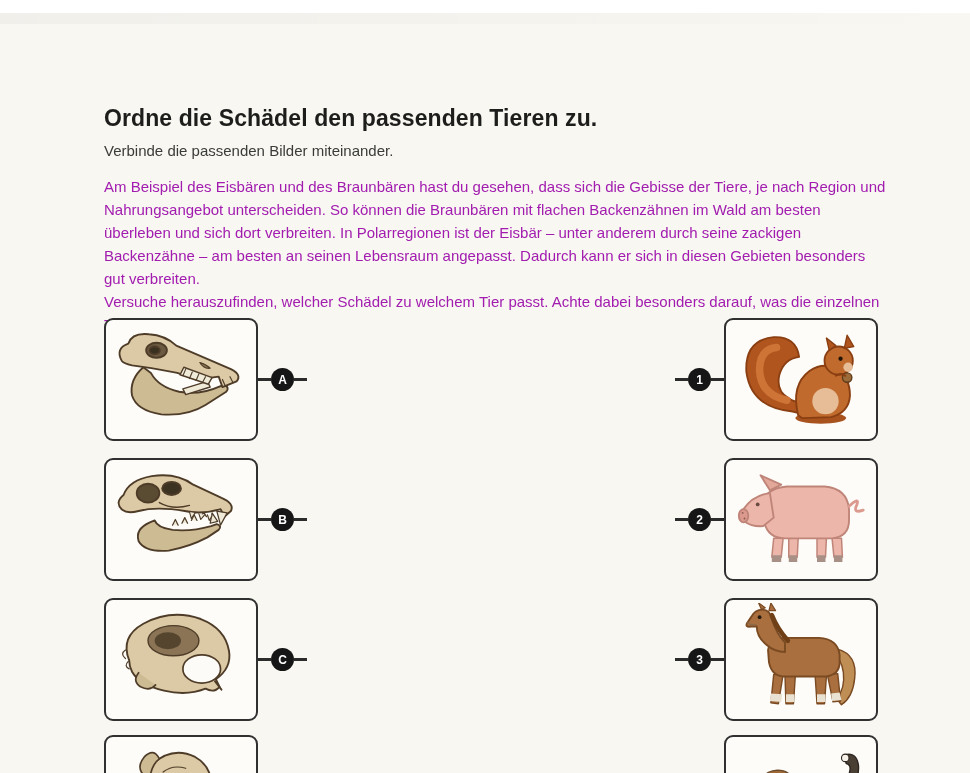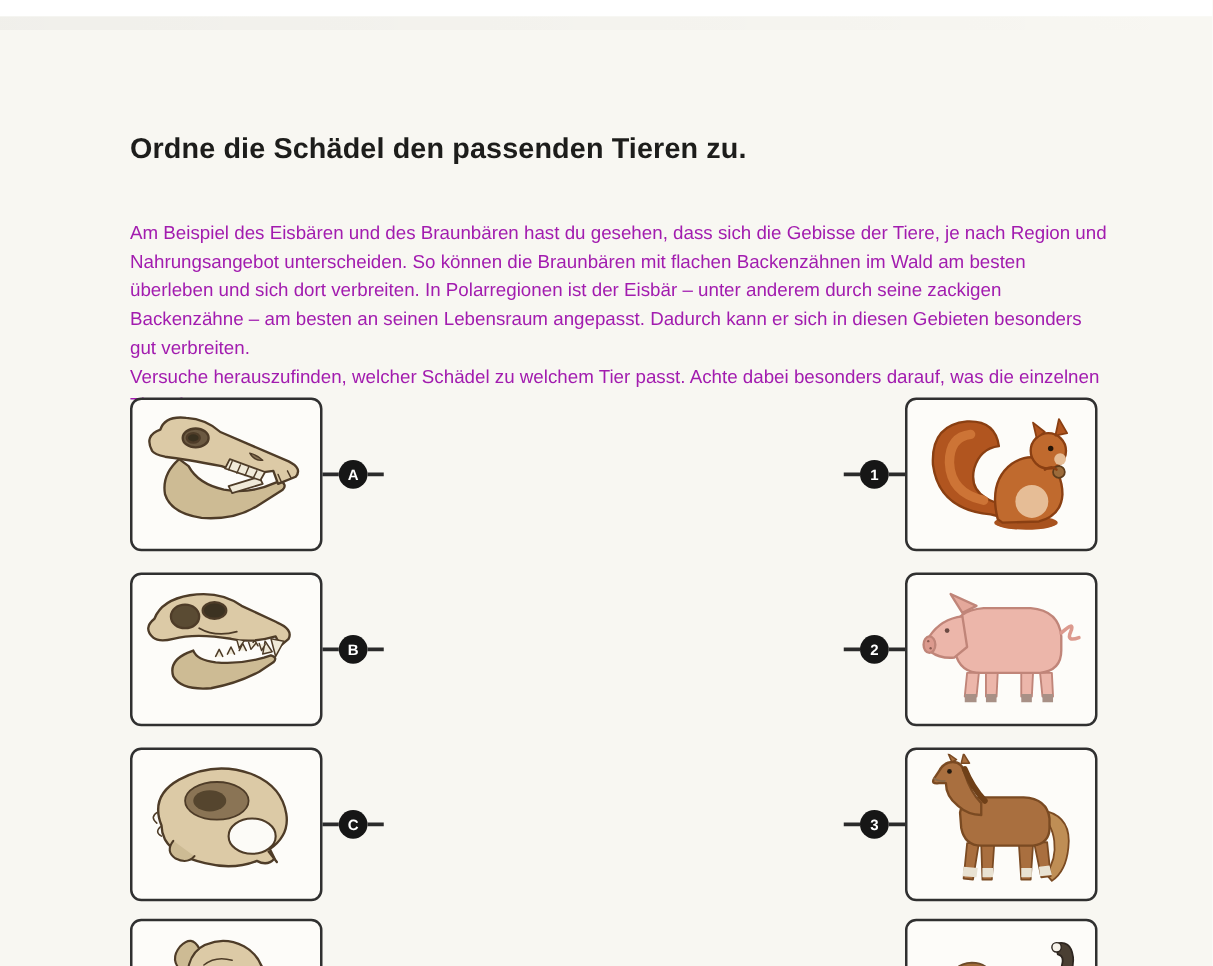--- a/index.html
+++ b/index.html
@@ -45,20 +45,21 @@
     display:flex; align-items:center; justify-content:center; flex:0 0 auto;
   }
 </style>
 </head>
 <body>
 
 <div class="page">
   <div class="topstrip"></div>
 
   <h1 class="title">Ordne die Schädel den passenden Tieren zu.</h1>
+  <p class="subtitle">Verbinde die passenden Bilder miteinander.</p>
 
   <div class="intro">
     <div>Am Beispiel des Eisbären und des Braunbären hast du gesehen, dass sich die Gebisse der Tiere, je nach Region und Nahrungsangebot unterscheiden. So können die Braunbären mit flachen Backenzähnen im Wald am besten überleben und sich dort verbreiten. In Polarregionen ist der Eisbär – unter anderem durch seine zackigen Backenzähne – am besten an seinen Lebensraum angepasst. Dadurch kann er sich in diesen Gebieten besonders gut verbreiten.</div>
     <div>Versuche herauszufinden, welcher Schädel zu welchem Tier passt. Achte dabei besonders darauf, was die einzelnen Tiere fressen.</div>
   </div>
 
   <div class="row left" style="top:305px">
     <div class="card">
       <svg viewBox="0 0 150 120">
         <g stroke="#4e3c28" stroke-width="2" stroke-linejoin="round" stroke-linecap="round">

